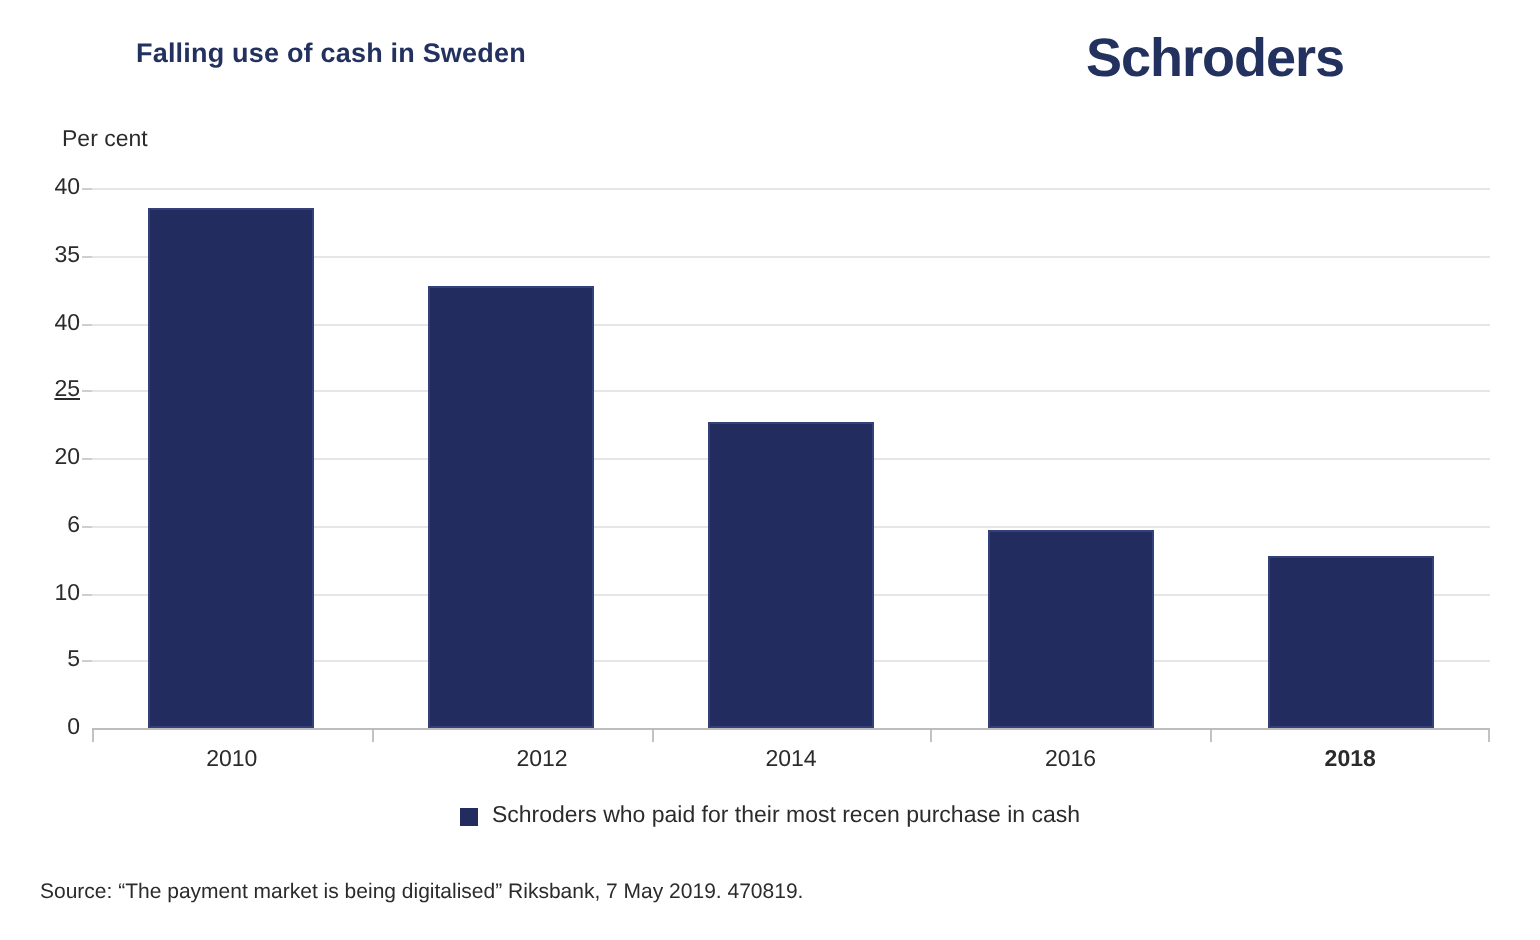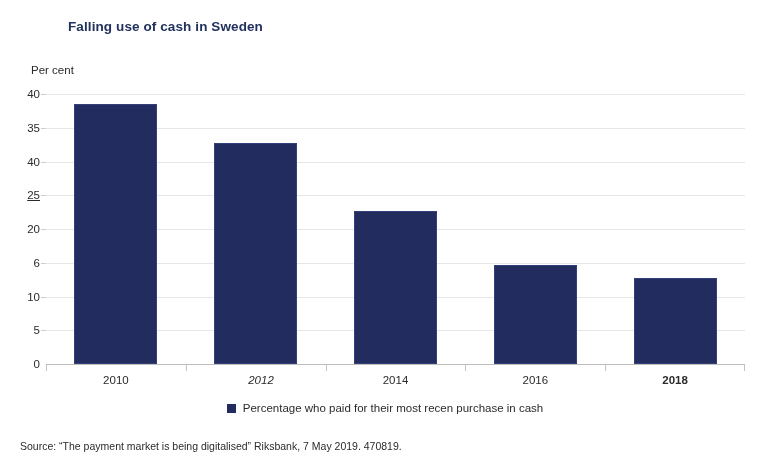--- a/index.html
+++ b/index.html
@@ -169,20 +169,21 @@
     font-size: 10.5px;
     color: #2b2b2b;
     white-space: nowrap;
   }
 </style>
 </head>
 <body>
 
 <div id="header">
   <div id="chart-title">Falling use of cash in Sweden</div>
+  <div id="brand-logo">Schroders</div>
 </div>
 
 <div id="axis-unit">Per cent</div>
 
 <div id="plot-frame">
     <div class="gridline" style="top: 236.25px;"></div>
     <div class="gridline" style="top: 202.5px;"></div>
     <div class="gridline" style="top: 168.75px;"></div>
     <div class="gridline" style="top: 135px;"></div>
     <div class="gridline" style="top: 101.25px;"></div>
@@ -218,24 +219,24 @@
     <div class="bar" title="2018: 12.7" style="left: 587.51px; width: 83.181px; height: 85.725px; background: rgb(34, 44, 94);"></div>
   </div>
 <div id="xaxis">
     <div class="xtick-mark" style="left: 0px;"></div>
     <div class="xtick-mark" style="left: 139.8px;"></div>
     <div class="xtick-mark" style="left: 279.6px;"></div>
     <div class="xtick-mark" style="left: 419.4px;"></div>
     <div class="xtick-mark" style="left: 559.2px;"></div>
     <div class="xtick-mark" style="left: 698px;"></div>
     <div class="xtick-label" style="left: 69.9px;">2010</div>
-    <div class="xtick-label" style="left: 215px; font-style: italic;">2012</div>
+    <div class="xtick-label" style="left: 225px;">2012</div>
     <div class="xtick-label" style="left: 349.5px;">2014</div>
     <div class="xtick-label" style="left: 489.3px;">2016</div>
     <div class="xtick-label" style="left: 629.1px; font-weight: bold;">2018</div>
   </div>
 
 <div id="legend">
   <div id="legend-swatch"></div>
-  <div id="legend-label">Percentage who paid for their most recen purchase in cash</div>
+  <div id="legend-label">Schroders who paid for their most recen purchase in cash</div>
 </div>
 
 <div id="source-note">Source: “The payment market is being digitalised” Riksbank, 7 May 2019. 470819.</div>
 
 </body></html>

